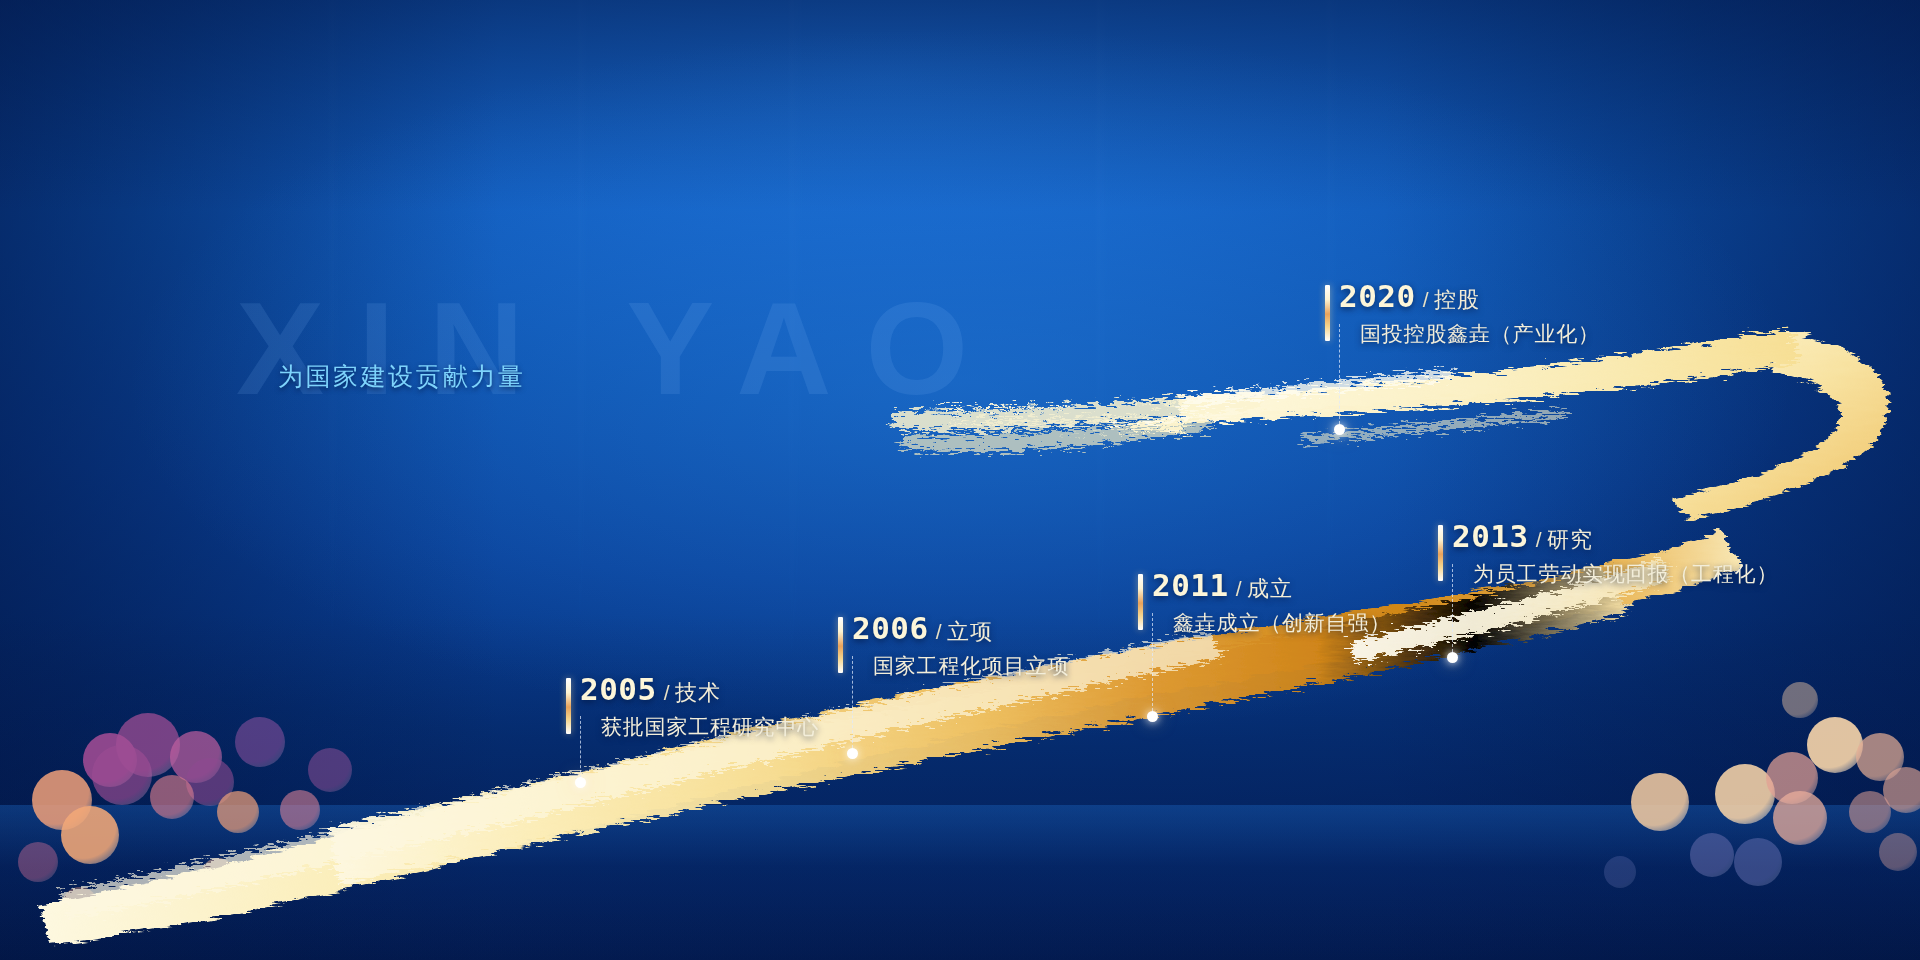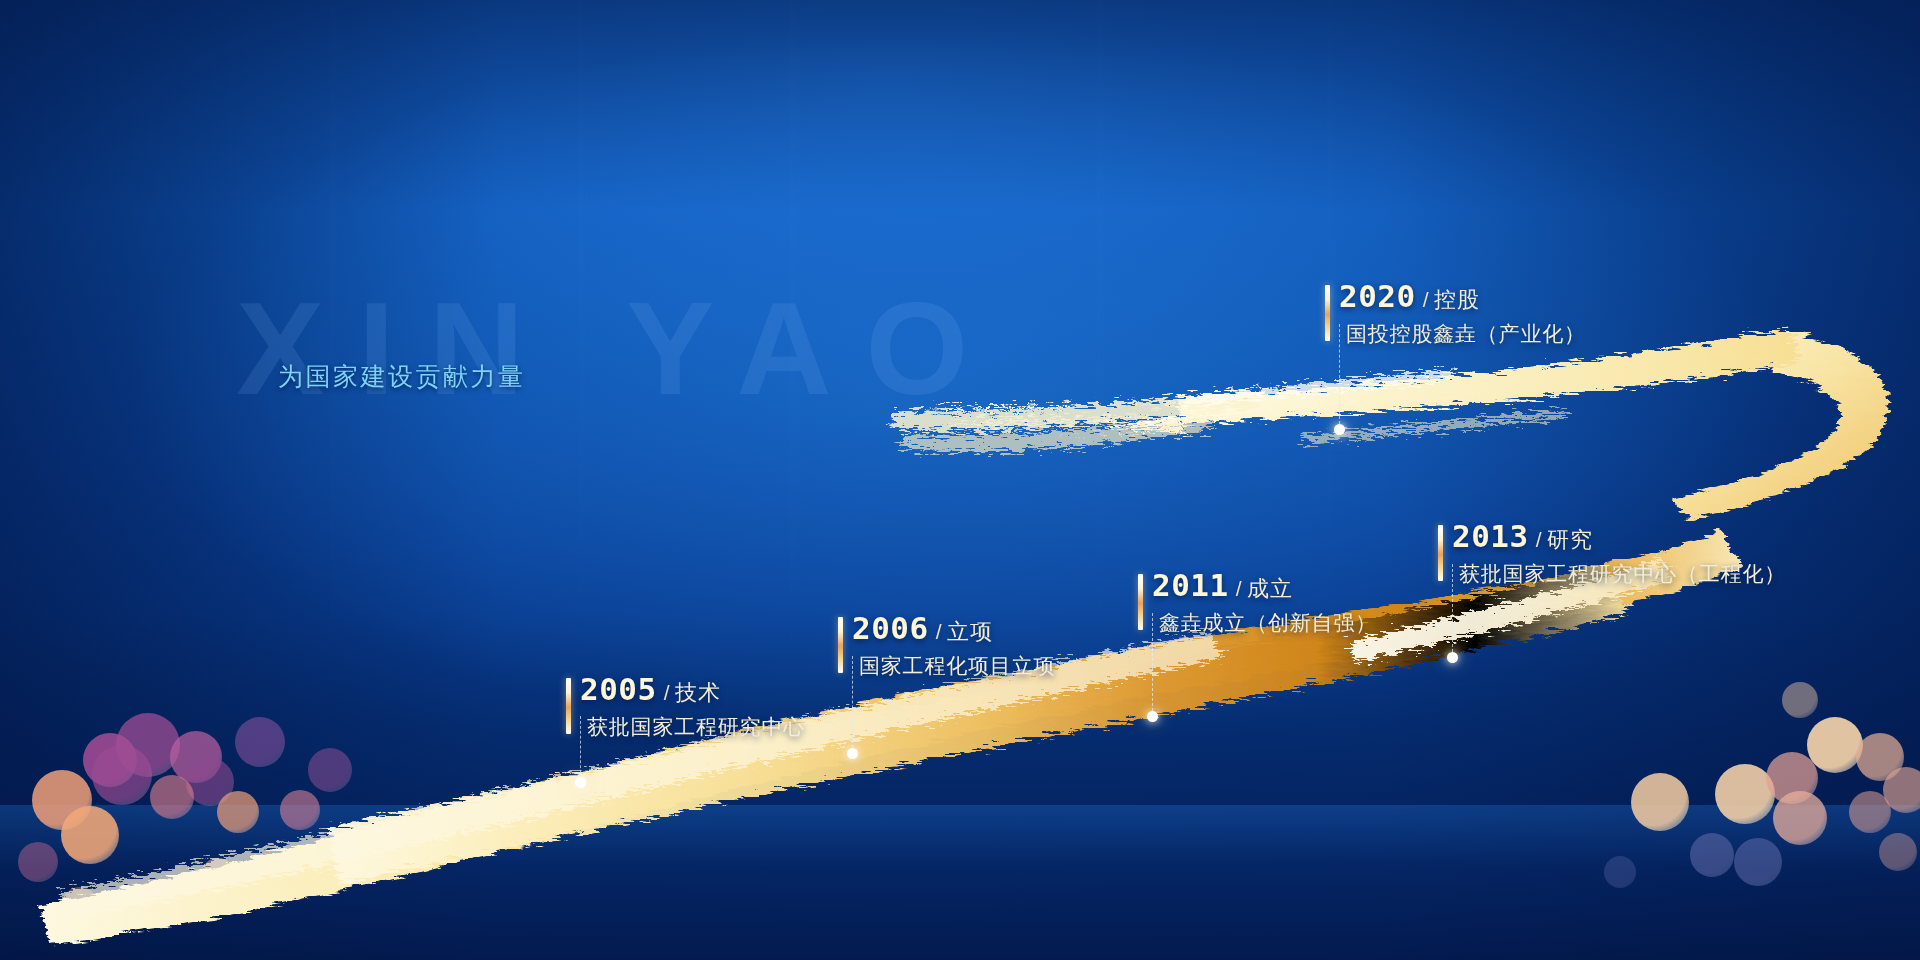--- a/index.html
+++ b/index.html
@@ -109,21 +109,21 @@
   }
   .ms-sep{
     font-size:21px;font-weight:400;color:#e9e2c6;margin:0 5px 0 7px;
     font-family:"Liberation Sans",sans-serif;
   }
   .ms-kind{
     font-size:22px;font-weight:400;color:#f2ecd6;letter-spacing:1px;
     font-family:"DejaVu Sans","Liberation Sans",sans-serif;
   }
   .ms-desc{
-    position:absolute;left:21px;top:37px;
+    position:absolute;left:35px;top:37px;
     font-size:21px;color:#f3eeda;letter-spacing:.8px;
     white-space:nowrap;
     font-family:"DejaVu Sans","Liberation Sans",sans-serif;
     text-shadow:0 2px 6px rgba(2,20,60,.7);
   }
   .ms-line{
     position:absolute;
     width:0;border-left:1px dashed rgba(222,233,252,.72);
   }
   .ms-dot{
@@ -304,21 +304,21 @@
       <div class="milestone" style="left: 1138px; top: 572px;">
         <div class="ms-bar"></div>
         <div class="ms-year">2011<span class="ms-sep">/</span><span class="ms-kind">成立</span></div>
         <div class="ms-desc">鑫垚成立（创新自强）</div>
       </div>
       <div class="ms-line" style="left: 1152px; top: 613px; height: 98px;"></div>
       <div class="ms-dot" style="left: 1147px; top: 711px;"></div>
       <div class="milestone" style="left: 1438px; top: 523px;">
         <div class="ms-bar"></div>
         <div class="ms-year">2013<span class="ms-sep">/</span><span class="ms-kind">研究</span></div>
-        <div class="ms-desc">获批国家工程研究中心（工程化）</div>
+        <div class="ms-desc">为员工劳动实现回报（工程化）</div>
       </div>
       <div class="ms-line" style="left: 1452px; top: 564px; height: 88px;"></div>
       <div class="ms-dot" style="left: 1447px; top: 652px;"></div>
       <div class="milestone" style="left: 1325px; top: 283px;">
         <div class="ms-bar"></div>
         <div class="ms-year">2020<span class="ms-sep">/</span><span class="ms-kind">控股</span></div>
         <div class="ms-desc">国投控股鑫垚（产业化）</div>
       </div>
       <div class="ms-line" style="left: 1339px; top: 324px; height: 100px;"></div>
       <div class="ms-dot" style="left: 1334px; top: 424px;"></div>

